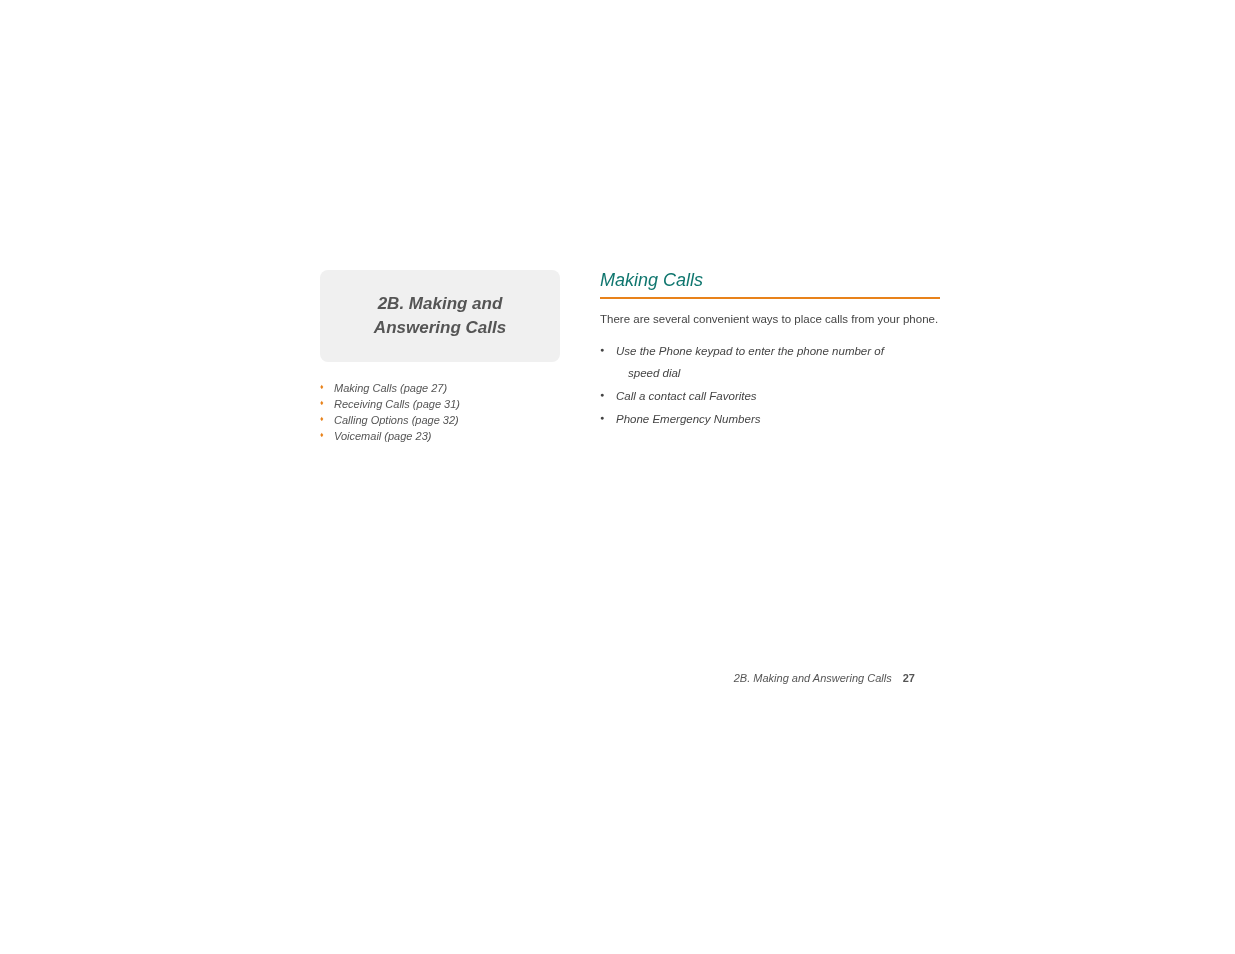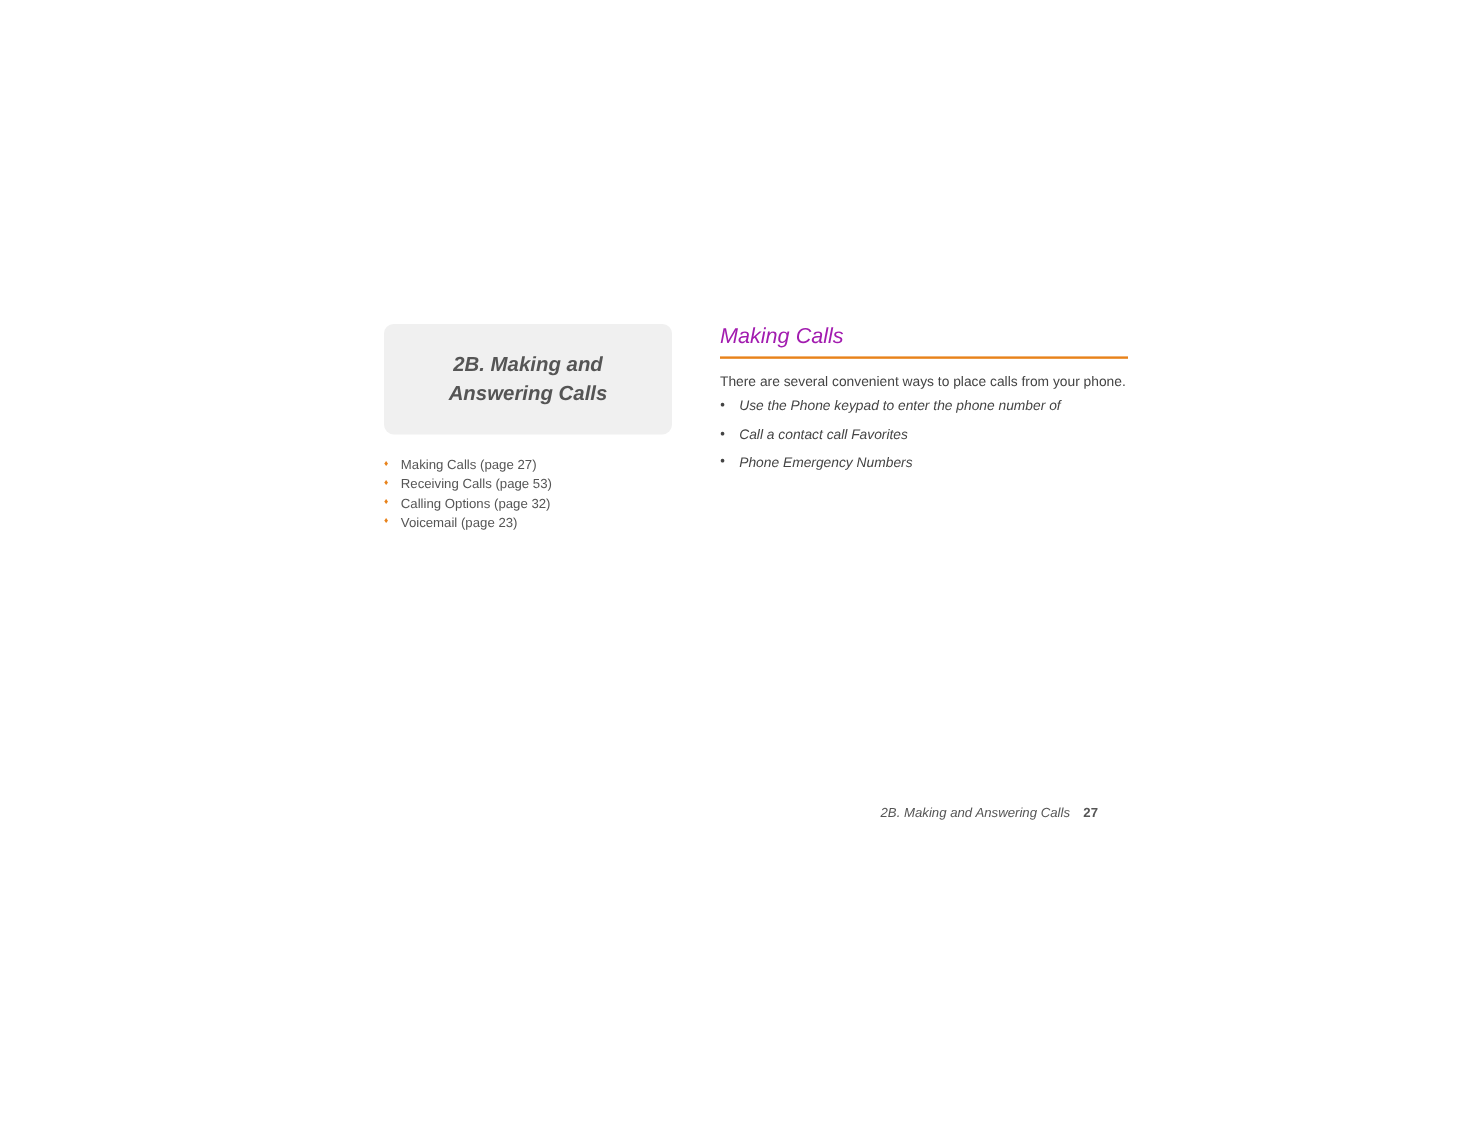--- a/index.html
+++ b/index.html
@@ -52,54 +52,56 @@
       list-style: none;
       padding: 0;
       margin-top: 4px;
     }
 
     .toc-list li {
       font-size: 11px;
       color: #555555;
       padding: 2px 0 2px 14px;
       position: relative;
+      font-style: italic;
     }
 
     .toc-list li::before {
       content: '♦';
       position: absolute;
       left: 0;
       font-size: 7px;
       color: #e8821a;
       top: 3px;
     }
 
     
     .right-column {
       flex: 1;
     }
 
     .section-title {
       font-size: 18px;
       font-style: italic;
-      color: #a21caf;
+      color: #0f766e;
       font-weight: normal;
       margin-bottom: 6px;
     }
 
     .title-divider {
       border: none;
       border-top: 2px solid #e8821a;
       margin-bottom: 12px;
     }
 
     .intro-text {
       font-size: 11.5px;
       color: #444444;
       line-height: 1.5;
+      margin-bottom: 12px;
     }
 
     .bullet-list {
       list-style: none;
       padding: 0;
       font-style: italic;
     }
 
     .bullet-list li {
       font-size: 11.5px;
@@ -150,37 +152,38 @@
 
   <div class="left-column">
     <div class="chapter-box">
       <div class="chapter-title">2B.  Making and Answering Calls</div>
     </div>
     <ul class="toc-list">
       <li>
         <span>Making Calls (page 27)</span>
       </li>
       <li>
-        <span>Receiving Calls (page 53)</span>
+        <span>Receiving Calls (page 31)</span>
       </li>
       <li>
         <span>Calling Options (page 32)</span>
       </li>
       <li>
         <span>Voicemail (page 23)</span>
       </li>
     </ul>
   </div>
 
   <div class="right-column">
     <h2 class="section-title">Making Calls</h2>
     <hr class="title-divider">
     <p class="intro-text">There are several convenient ways to place calls from your phone.</p>
     <ul class="bullet-list">
       <li>Use the Phone keypad to enter the phone number of</li>
+      <li class="indented">speed dial</li>
       <li>Call a contact call Favorites</li>
       <li>Phone Emergency Numbers</li>
     </ul>
   </div>
 </div>
 
 <div class="page-footer">
   <span>2B. Making and Answering Calls</span>
   <span class="footer-page-num">27</span>
 </div>

